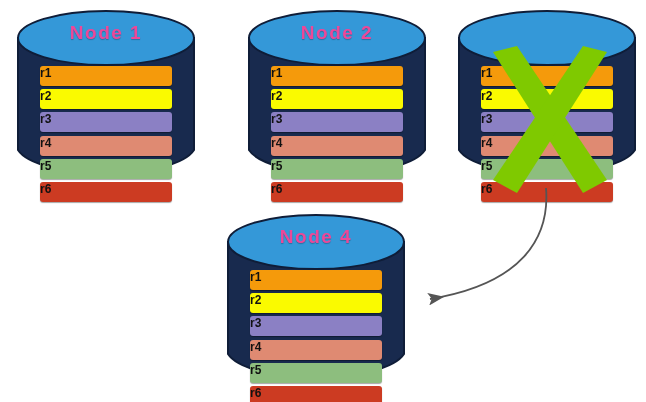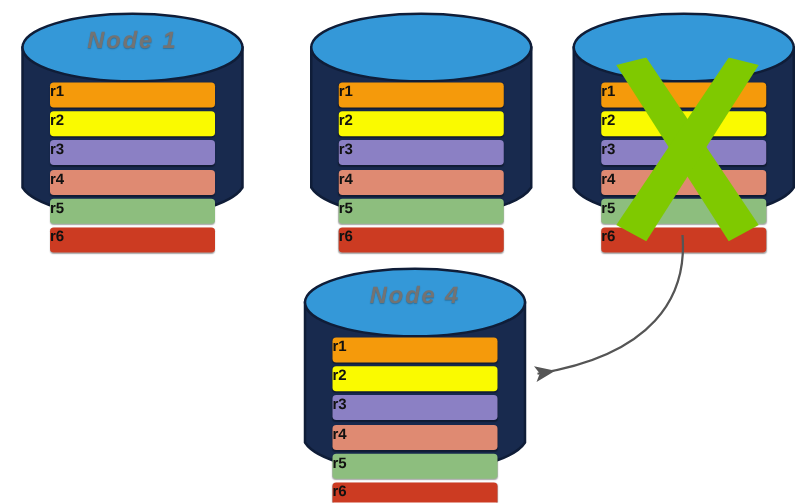--- a/index.html
+++ b/index.html
@@ -37,25 +37,24 @@
     height: 172px;
   }
   .node-title {
     position: absolute;
     left: 0;
     top: 14px;
     width: 184px;
     text-align: center;
     font-size: 19px;
     font-weight: bold;
-    color: #737373;
+    color: #ec4899;
     letter-spacing: 1.5px;
     text-shadow: 0 1px 1px rgba(0,0,0,0.25);
     pointer-events: none;
-    font-style: italic;
   }
   .rows {
     position: absolute;
     left: 26px;
     top: 58px;
     width: 132px;
   }
   .row {
     height: 20px;
     margin-bottom: 3.2px;
@@ -65,21 +64,21 @@
     font-weight: bold;
     color: #111111;
     line-height: 15px;
     box-shadow: 0 1px 1px rgba(0,0,0,0.35);
   }
 
   
   #node-1 { left: 14px;  top: 8px;  }
   #node-2 { left: 245px; top: 8px;  }
   #node-3 { left: 455px; top: 8px;  }
-  #node-4 { left: 240px; top: 212px;}
+  #node-4 { left: 224px; top: 212px;}
 
   
   .x-mark {
     position: absolute;
     left: 36px;
     top: 38px;
     width: 118px;
     height: 148px;
     pointer-events: none;
   }
@@ -113,20 +112,21 @@
       <div class="row" style="background-color: rgb(141, 190, 126);">r5</div>
       <div class="row" style="background-color: rgb(204, 59, 34);">r6</div>
     </div>
   </div>
 
   <div class="node" id="node-2">
     <svg class="node-shape" viewBox="0 0 184 172">
       <path d="M4,30 L4,142 A90,30 0 0,0 180,142 L180,30 Z" fill="#182A4E" stroke="#0F1D38" stroke-width="2"></path>
       <ellipse cx="92" cy="30" rx="88" ry="27" fill="#3498D8" stroke="#0F1D38" stroke-width="2"></ellipse>
     </svg>
+    <div class="node-title">Node  2</div>
     <div class="rows">
       <div class="row" style="background-color: rgb(245, 154, 11);">r1</div>
       <div class="row" style="background-color: rgb(250, 250, 0);">r2</div>
       <div class="row" style="background-color: rgb(139, 128, 196);">r3</div>
       <div class="row" style="background-color: rgb(223, 138, 114);">r4</div>
       <div class="row" style="background-color: rgb(141, 190, 126);">r5</div>
       <div class="row" style="background-color: rgb(204, 59, 34);">r6</div>
     </div>
   </div>
 

